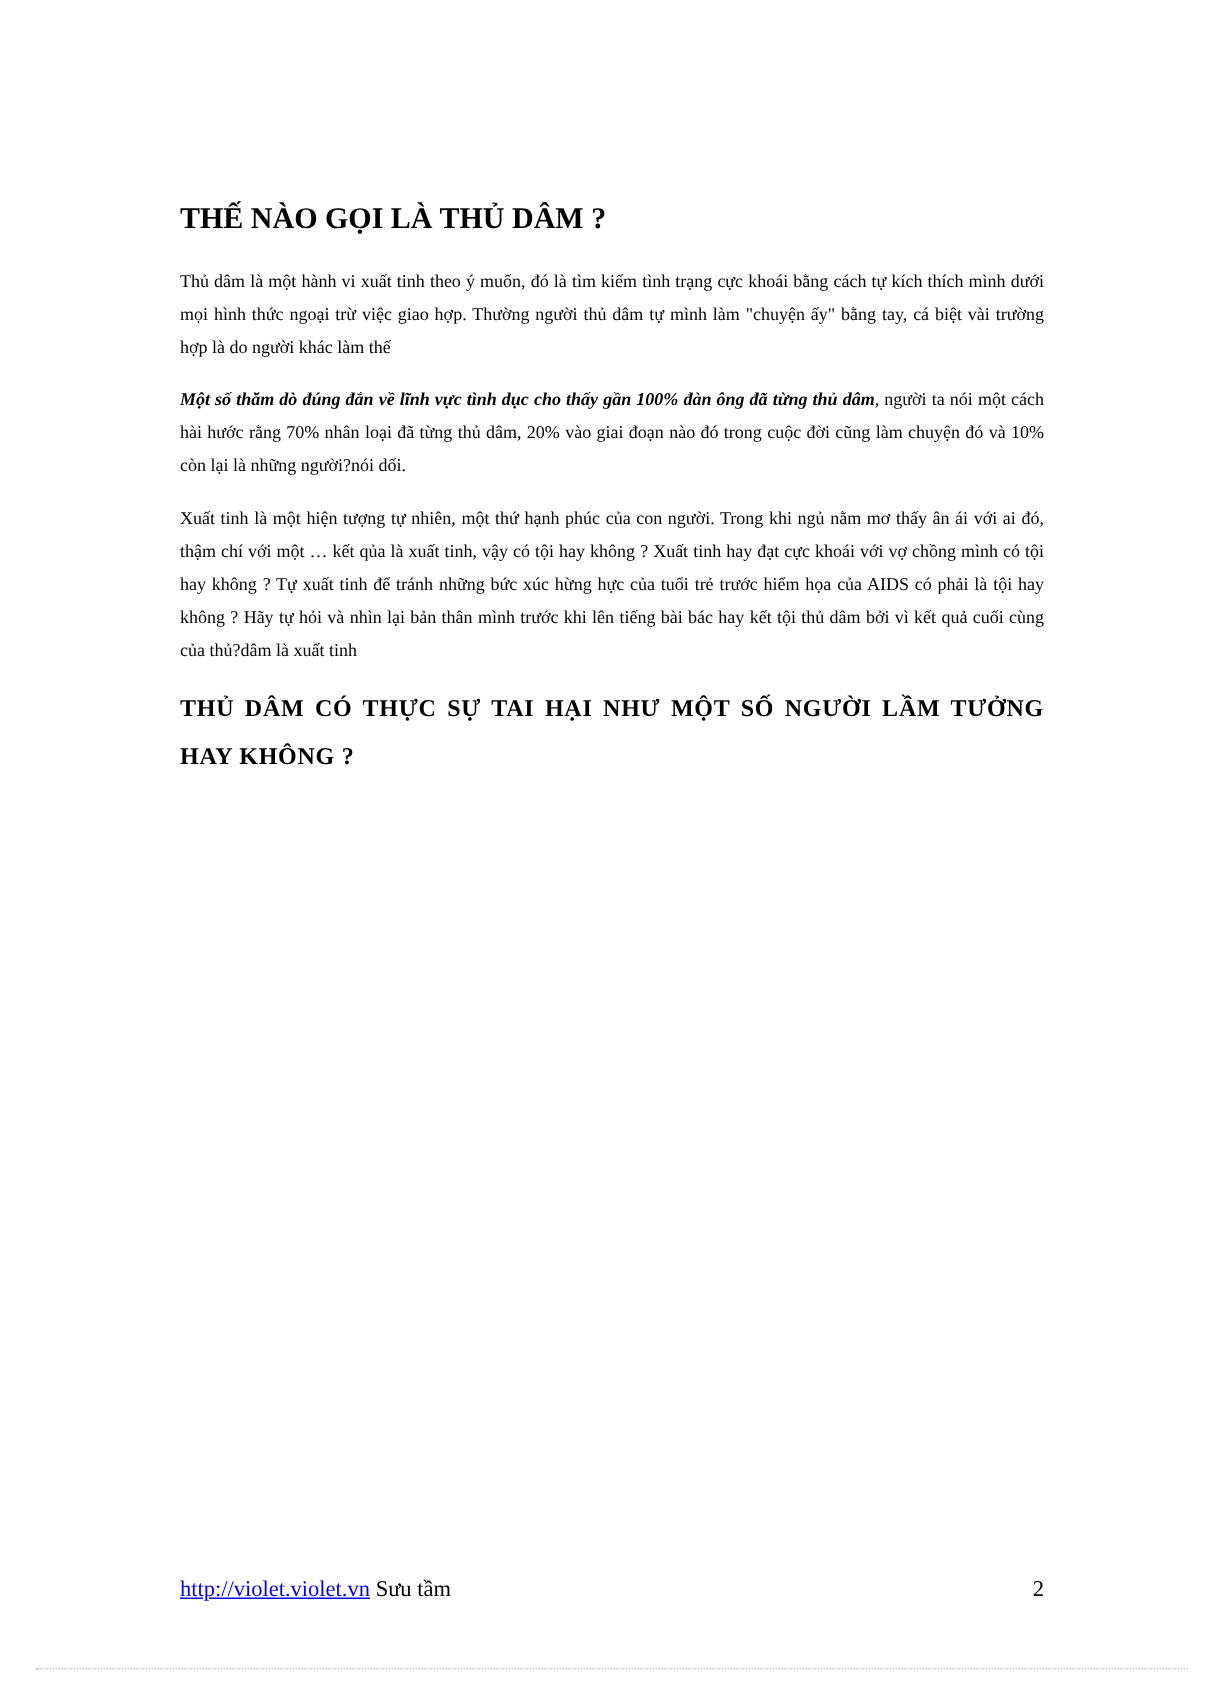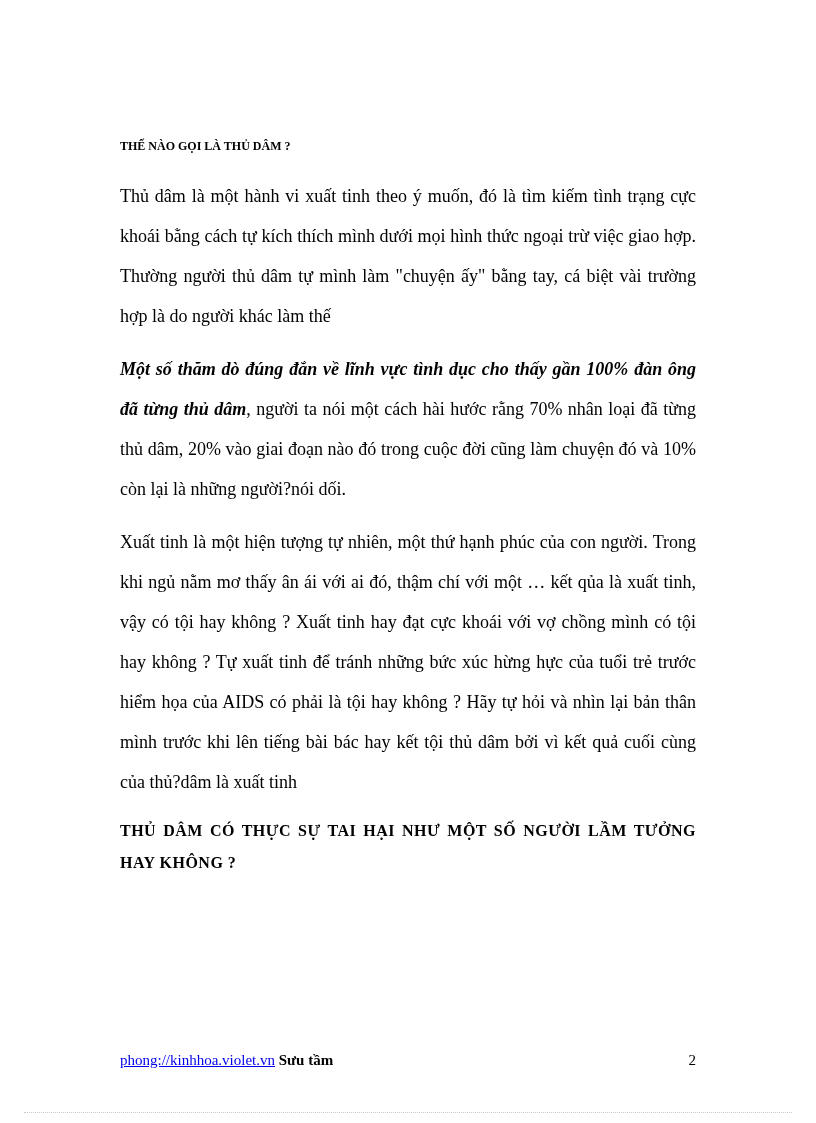--- a/index.html
+++ b/index.html
@@ -1,41 +1,41 @@
 <!DOCTYPE html>
 <html><head>
   <meta charset="utf-8">
   <style>
     html, body { margin: 0; padding: 0; background: #ffffff; }
     body { width: 816px; height: 1123px; position: relative; overflow: hidden;
            font-family: "Liberation Serif", serif; color: #000; }
     .page { position: absolute; left: 0; top: 0; width: 816px; height: 1123px; }
     .content { position: absolute; left: 120px; top: 130px; width: 576px; }
-    .heading { font-weight: bold; font-size: 12px; line-height: 32px; margin: 0 0 14px 0; }
+    .heading { font-weight: bold; font-size: 20px; line-height: 32px; margin: 0 0 14px 0; }
     .heading-upper { font-weight: bold; font-size: 16px; line-height: 32px; margin: 0; text-align: justify; letter-spacing: 0.5px; }
-    p { margin: 0 0 13px 0; font-size: 18px; line-height: 40px; text-align: justify; }
+    p { margin: 0 0 13px 0; font-size: 12px; line-height: 22px; text-align: justify; }
     .bi { font-weight: bold; font-style: italic; }
     .footer { position: absolute; left: 120px; top: 1052px; width: 576px; font-size: 15px; display: flex; justify-content: space-between; }
     .footer a { color: #0000ee; text-decoration: underline; }
-    .footer .src { font-weight: bold; }
+    .footer .src { font-weight: normal; }
     .dotted-edge { position: absolute; left: 24px; right: 24px; top: 1112px; border-top: 1px dotted #c8c8c8; }
   </style>
 </head>
 <body>
 
 <div class="page">
   <div class="content">
     <div class="heading">THẾ NÀO GỌI LÀ THỦ DÂM ?</div>
     <p>Thủ dâm là một hành vi xuất tinh theo ý muốn, đó là tìm kiếm tình trạng cực khoái bằng cách tự kích thích mình dưới mọi hình thức ngoại trừ việc giao hợp. Thường người thủ dâm tự mình làm "chuyện ấy" bằng tay, cá biệt vài trường hợp là do người khác làm thế</p>
     <p><span class="bi">Một số thăm dò đúng đắn về lĩnh vực tình dục cho thấy gần 100% đàn ông đã từng thủ dâm</span><span>, người ta nói một cách hài hước rằng 70% nhân loại đã từng thủ dâm, 20% vào giai đoạn nào đó trong cuộc đời cũng làm chuyện đó và 10% còn lại là những người?nói dối.</span></p>
     <p>Xuất tinh là một hiện tượng tự nhiên, một thứ hạnh phúc của con người. Trong khi ngủ nằm mơ thấy ân ái với ai đó, thậm chí với một … kết qủa là xuất tinh, vậy có tội hay không ? Xuất tinh hay đạt cực khoái với vợ chồng mình có tội hay không ? Tự xuất tinh để tránh những bức xúc hừng hực của tuổi trẻ trước hiểm họa của AIDS có phải là tội hay không ? Hãy tự hỏi và nhìn lại bản thân mình trước khi lên tiếng bài bác hay kết tội thủ dâm bởi vì kết quả cuối cùng của thủ?dâm là xuất tinh</p>
     <div class="heading-upper">THỦ DÂM CÓ THỰC SỰ TAI HẠI NHƯ MỘT SỐ NGƯỜI LẦM TƯỞNG HAY KHÔNG ?</div>
   </div>
 
   <div class="footer">
     <span>
-      <a>phong://kinhhoa.violet.vn</a>
+      <a>http://violet.violet.vn</a>
       <span class="src">Sưu tầm</span>
     </span>
     <span>2</span>
   </div>
   <div class="dotted-edge"></div>
 </div>
 
 </body></html>

